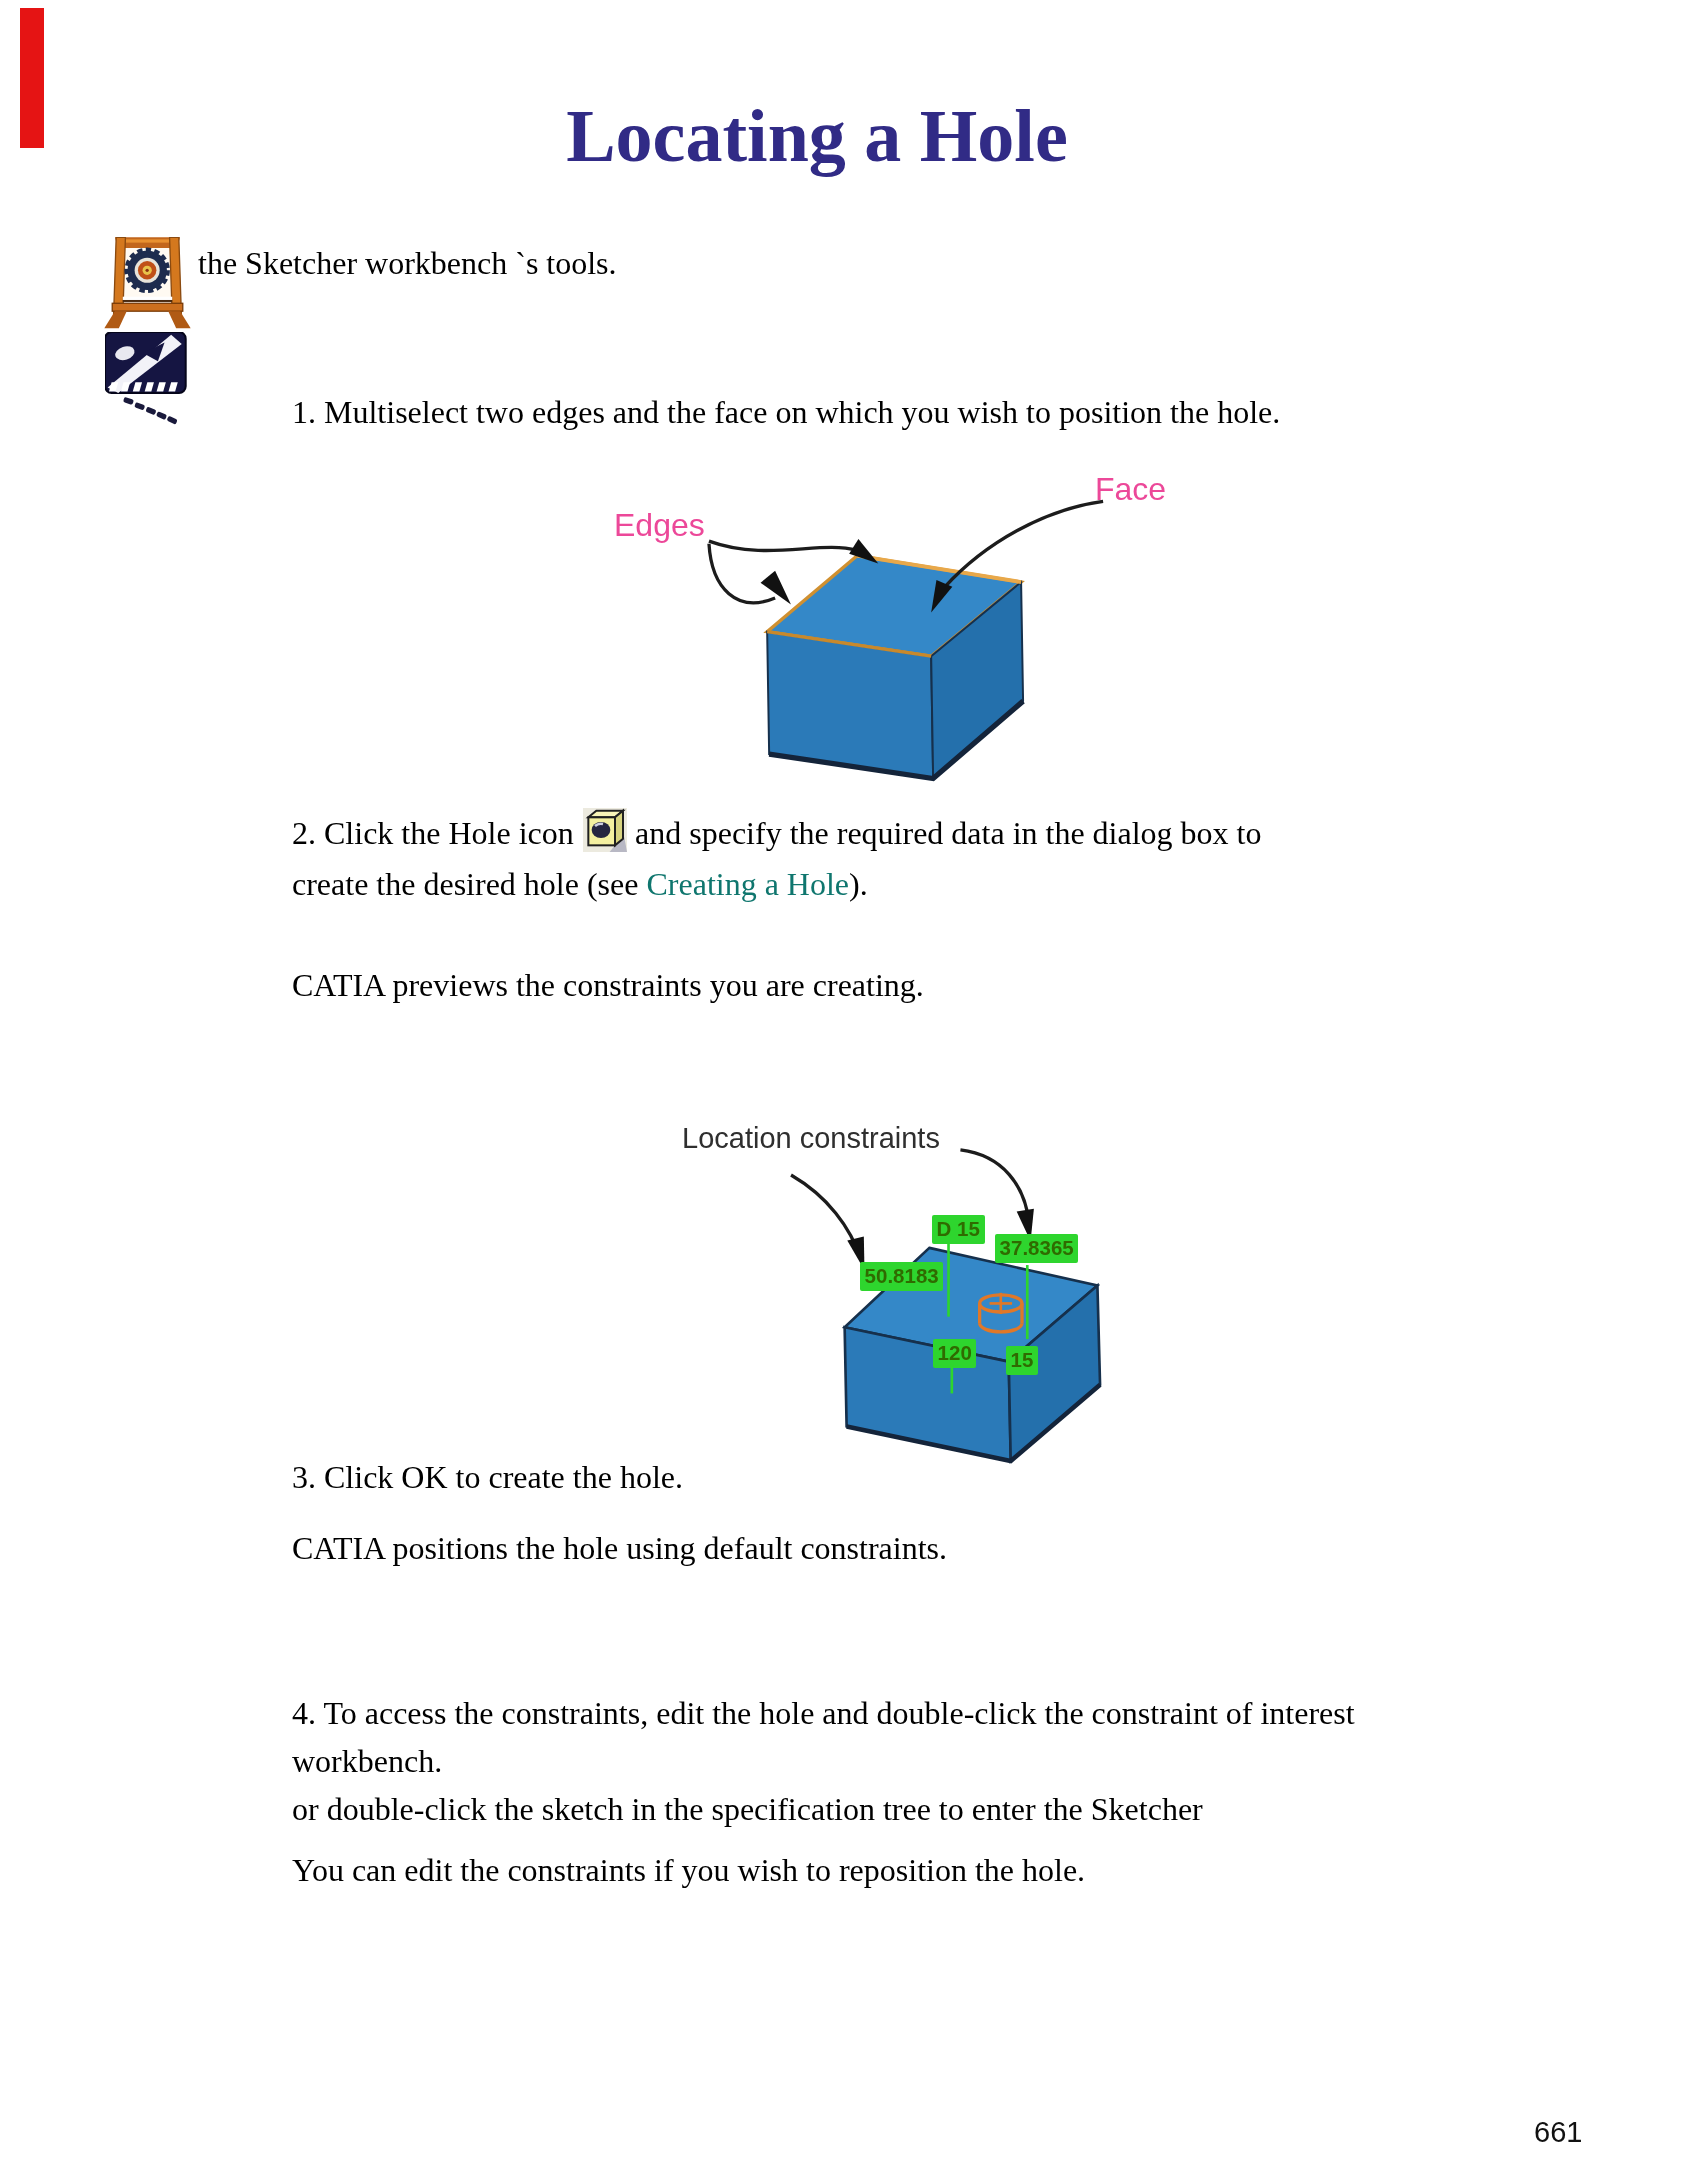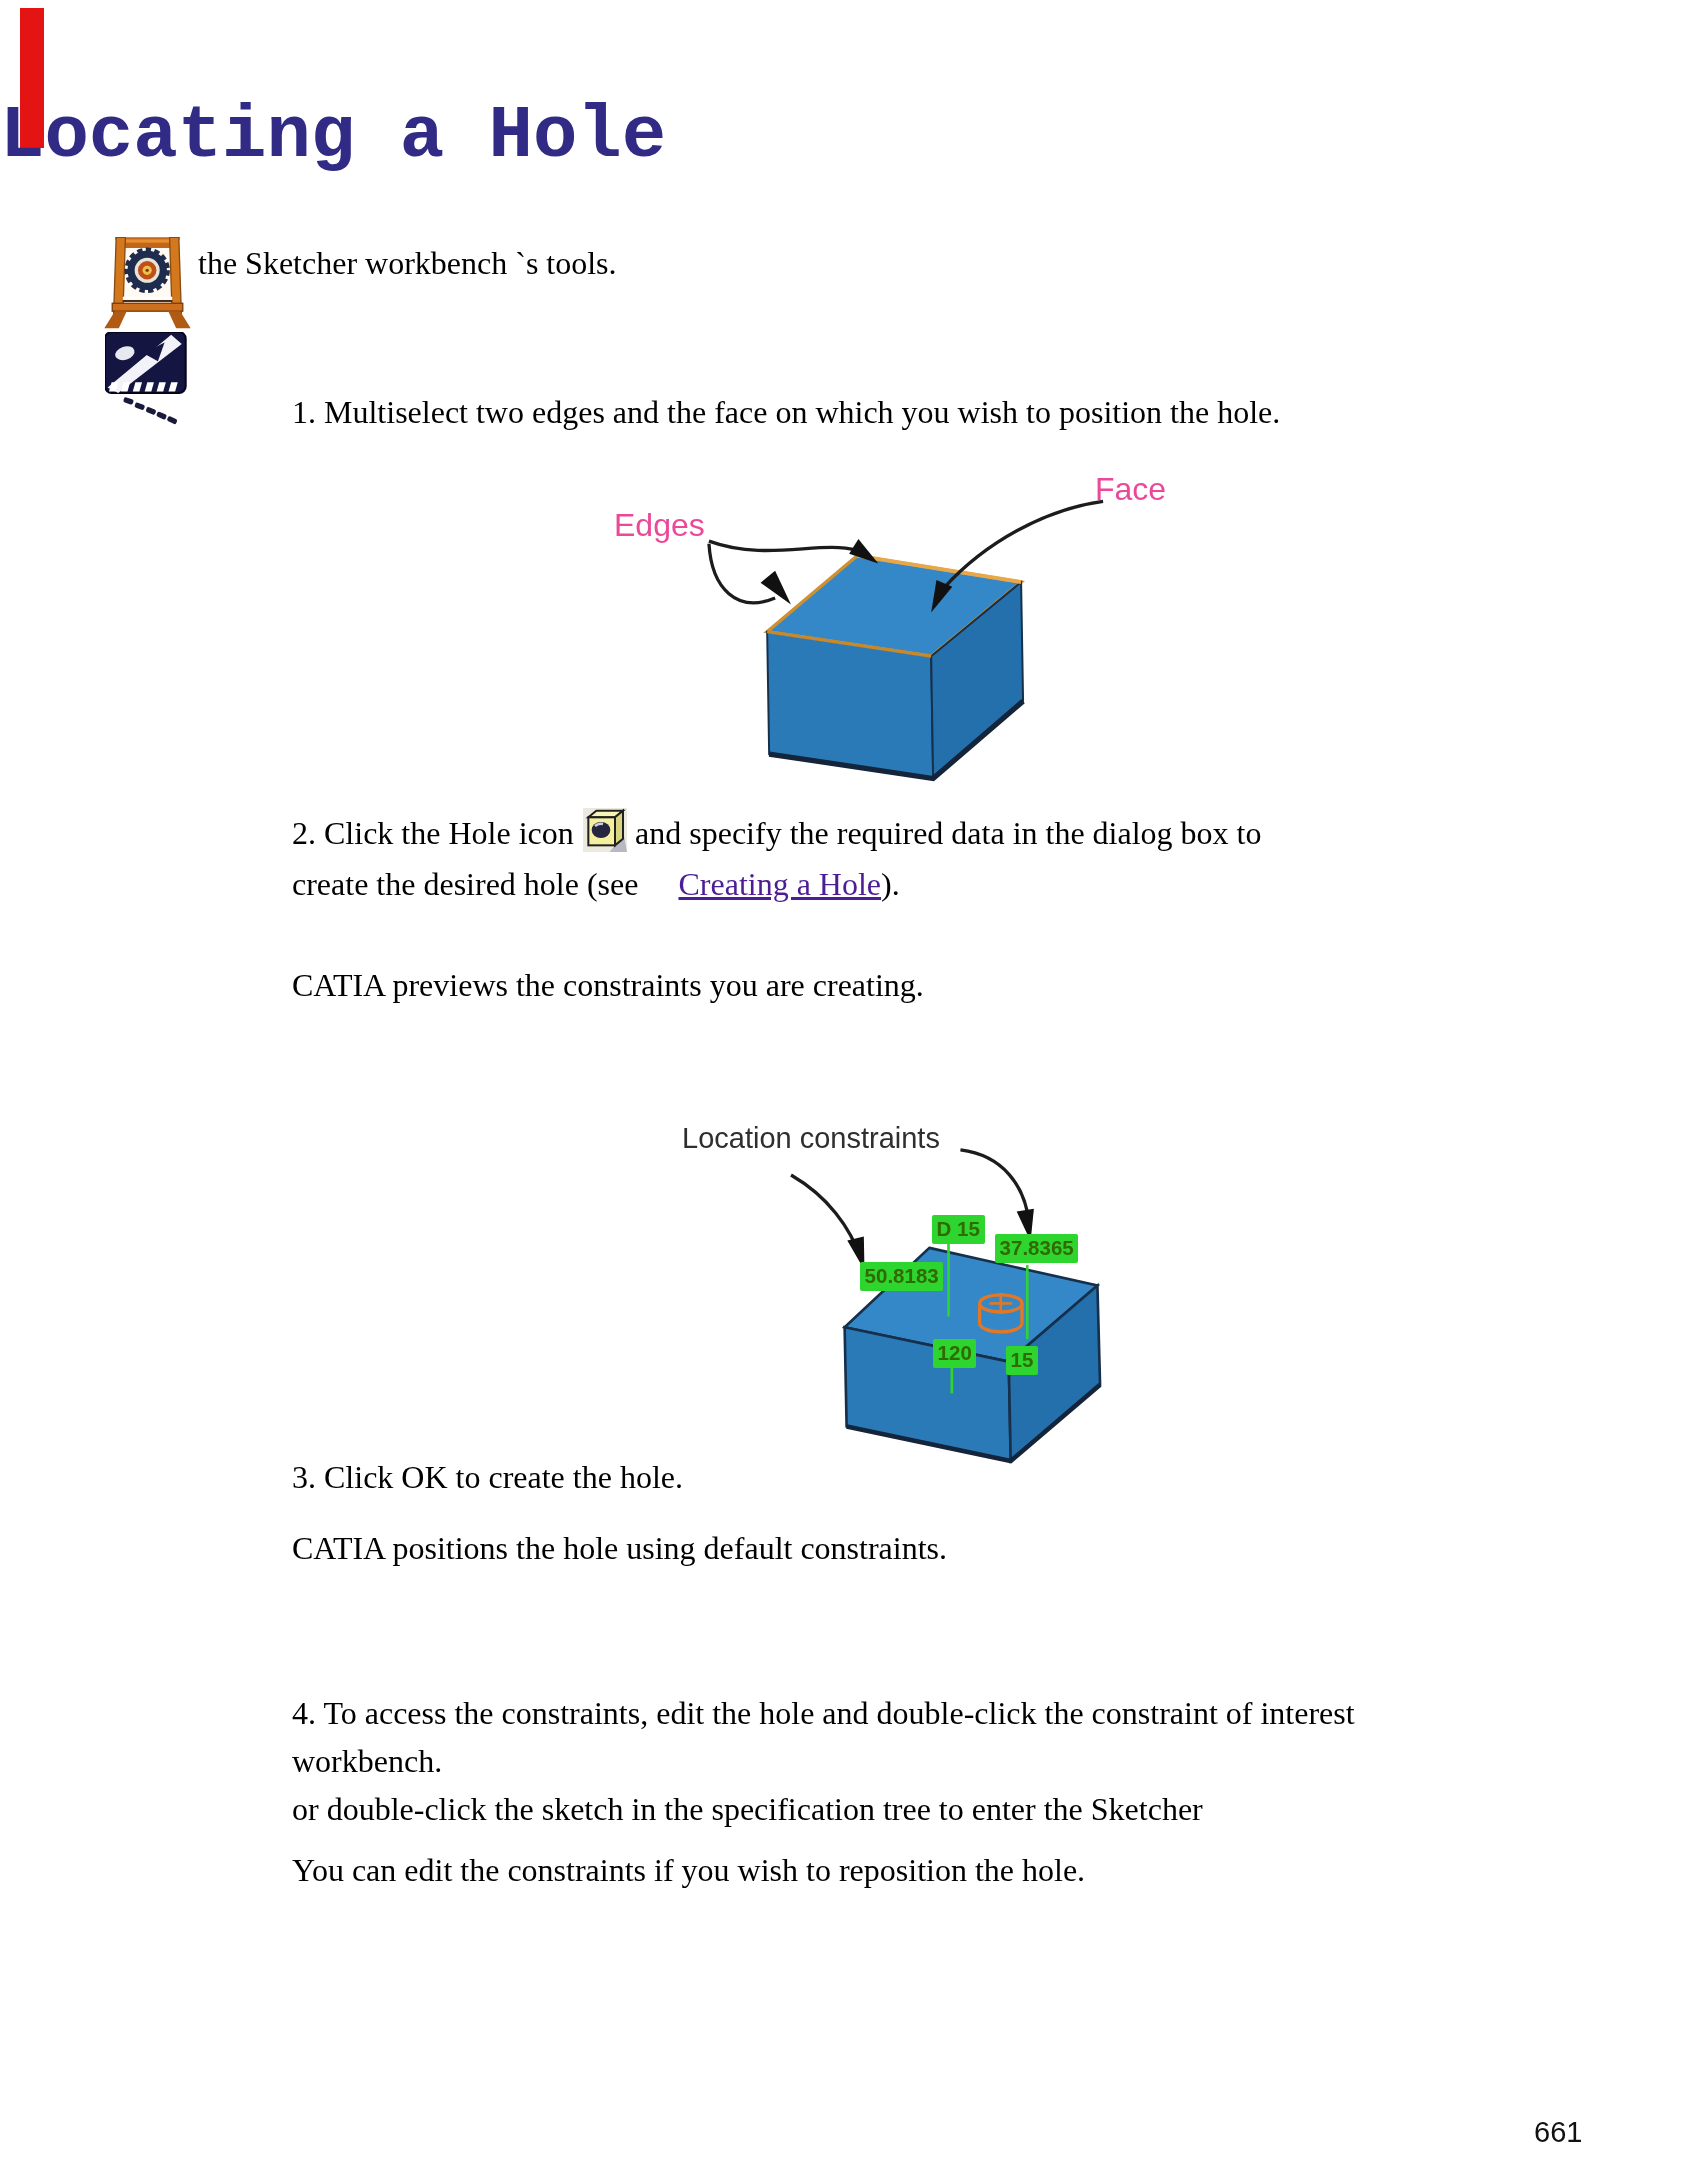--- a/index.html
+++ b/index.html
@@ -8,27 +8,27 @@
     width:1687px;height:2183px;
     background:#ffffff;
     font-family:"Liberation Serif",serif;
     color:#000;
     overflow:hidden;
   }
   .abs{position:absolute;}
   .body-text{font-size:32px;line-height:48px;white-space:nowrap;color:#000;}
   .page-title{
     font-size:74px;font-weight:bold;color:#312b86;
-    font-family:Liberation Mono, monospace;line-height:86px;
-    text-align:left;white-space:nowrap;
+    font-family:Liberation Serif, serif;line-height:86px;
+    text-align:center;white-space:nowrap;
   }
   .red-bar{background:#e51414;width:24px;height:140px;}
   .fig-label{font-family:"Liberation Sans",sans-serif;color:#ec4899;font-size:32px;line-height:34px;white-space:nowrap;}
   .fig2-label{font-family:"Liberation Sans",sans-serif;color:#2f2f2f;font-size:29px;line-height:32px;white-space:nowrap;}
-  .link{color:#4c1d95;text-decoration:underline;cursor:pointer;margin-left:32px;}
+  .link{color:#0f766e;cursor:pointer;}
   .ctag{
     position:absolute;
     background:#2ed52e;color:#2f6b00;
     font-family:"Liberation Sans",sans-serif;font-weight:bold;
     font-size:20.5px;line-height:22.5px;padding:3.3px 4.6px;
     border-radius:2px;white-space:nowrap;
   }
   .inline-icon{display:inline-block;width:44px;height:44px;vertical-align:-8px;margin:0 8px 0 9.3px;}
   .page-number{font-family:"Liberation Sans",sans-serif;font-size:29px;color:#111;}
   svg{display:block;}

